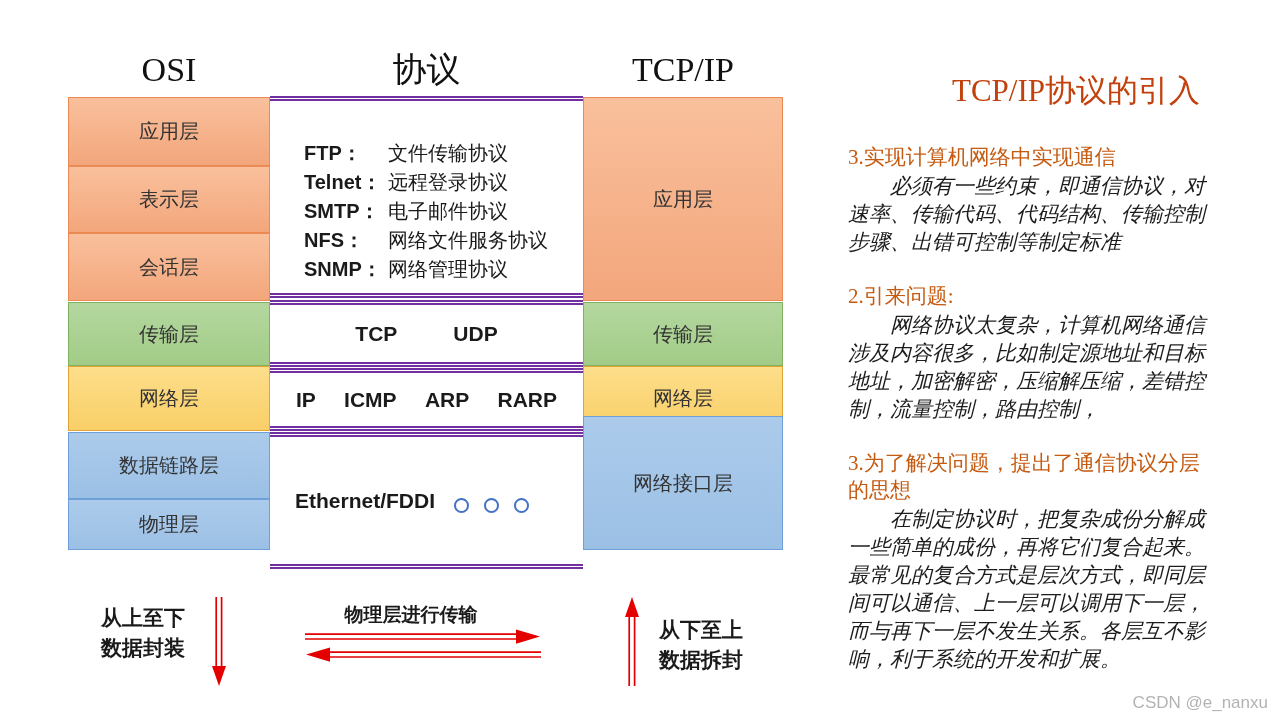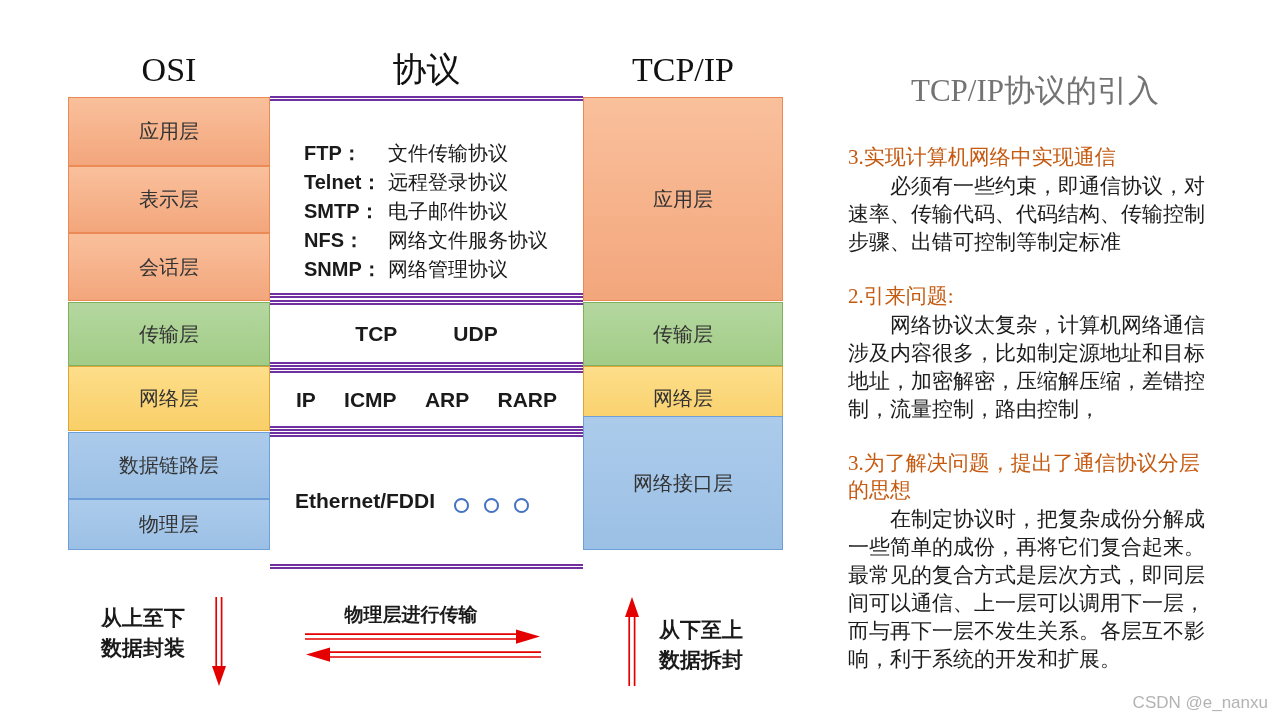--- a/index.html
+++ b/index.html
@@ -59,26 +59,26 @@
   .cap-left{left:84px;top:603px;width:118px;}
   .cap-mid{left:296px;top:604px;width:230px;font-size:19px;line-height:22px;}
   .cap-right{left:650px;top:615px;width:102px;}
   .arr{position:absolute;}
   .arr-down{left:211px;top:597px;}
   .arr-up{left:624px;top:596px;}
   .arr-right{left:305px;top:628px;}
   .arr-left{left:305px;top:646px;}
 
   
-  .panel-title{position:absolute;left:870px;top:70px;width:330px;text-align:center;
-               font-family:"Liberation Serif",serif;font-size:31px;color:#737373;}
+  .panel-title{position:absolute;left:870px;top:70px;width:330px;text-align:right;
+               font-family:"Liberation Serif",serif;font-size:31px;color:#c2410c;}
   .panel{position:absolute;left:848px;top:144px;width:364px;font-family:"Liberation Serif",serif;}
   .section{margin-bottom:27px;}
   .sec-head{font-size:21px;line-height:27px;color:#C55A11;margin:0;}
-  .sec-body{font-size:21px;line-height:28px;color:#1c1c1c;margin:1px 0 0;text-indent:2em;}
+  .sec-body{font-size:21px;line-height:28px;color:#1c1c1c;margin:1px 0 0;text-indent:2em;font-style:italic;}
 
   .watermark{position:absolute;right:12px;top:693px;font-size:17px;color:#b3b3b3;
              font-family:"Liberation Sans",sans-serif;}
 </style>
 </head>
 <body>
 
 <div class="slide">
 
   <div class="col-header hdr-osi">OSI</div>

